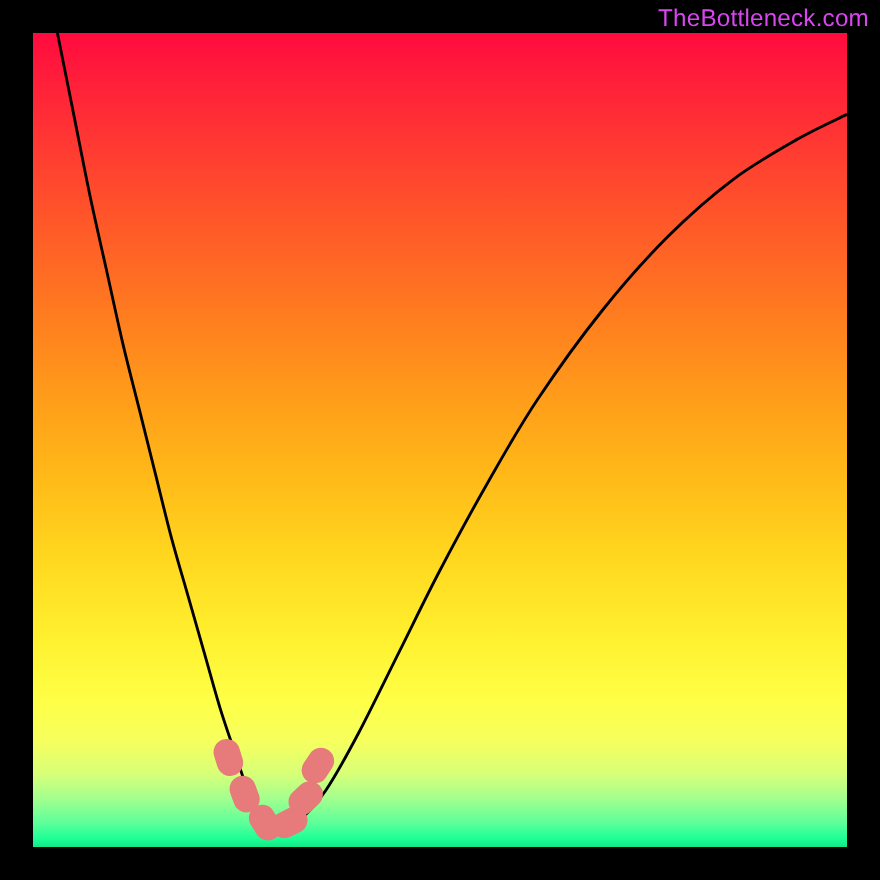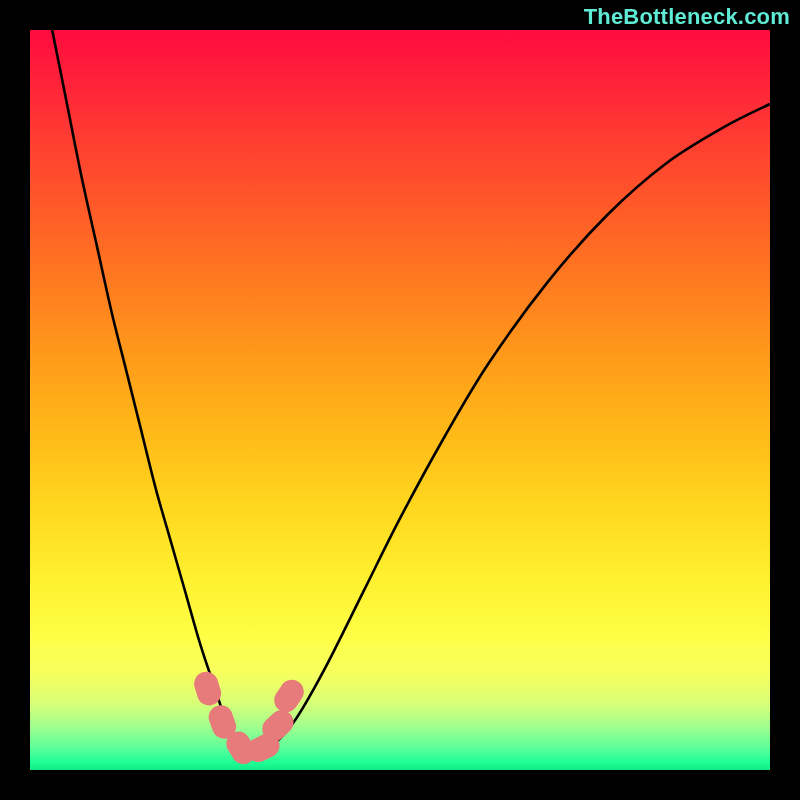--- a/index.html
+++ b/index.html
@@ -42,22 +42,22 @@
       #1dff95 99%,
       #12e886 100%
     );
   }
   .watermark {
     position: absolute;
     top: 4px;
     right: 10px;
     font-family: Arial, Helvetica, sans-serif;
     font-size: 22px;
-    font-weight: 700;
-    color: #5eead4;
+    font-weight: 400;
+    color: #d946ef;
     letter-spacing: 0.2px;
   }
   svg.curve {
     position: absolute;
     top: 0;
     left: 0;
     width: 740px;
     height: 740px;
   }
 </style>

